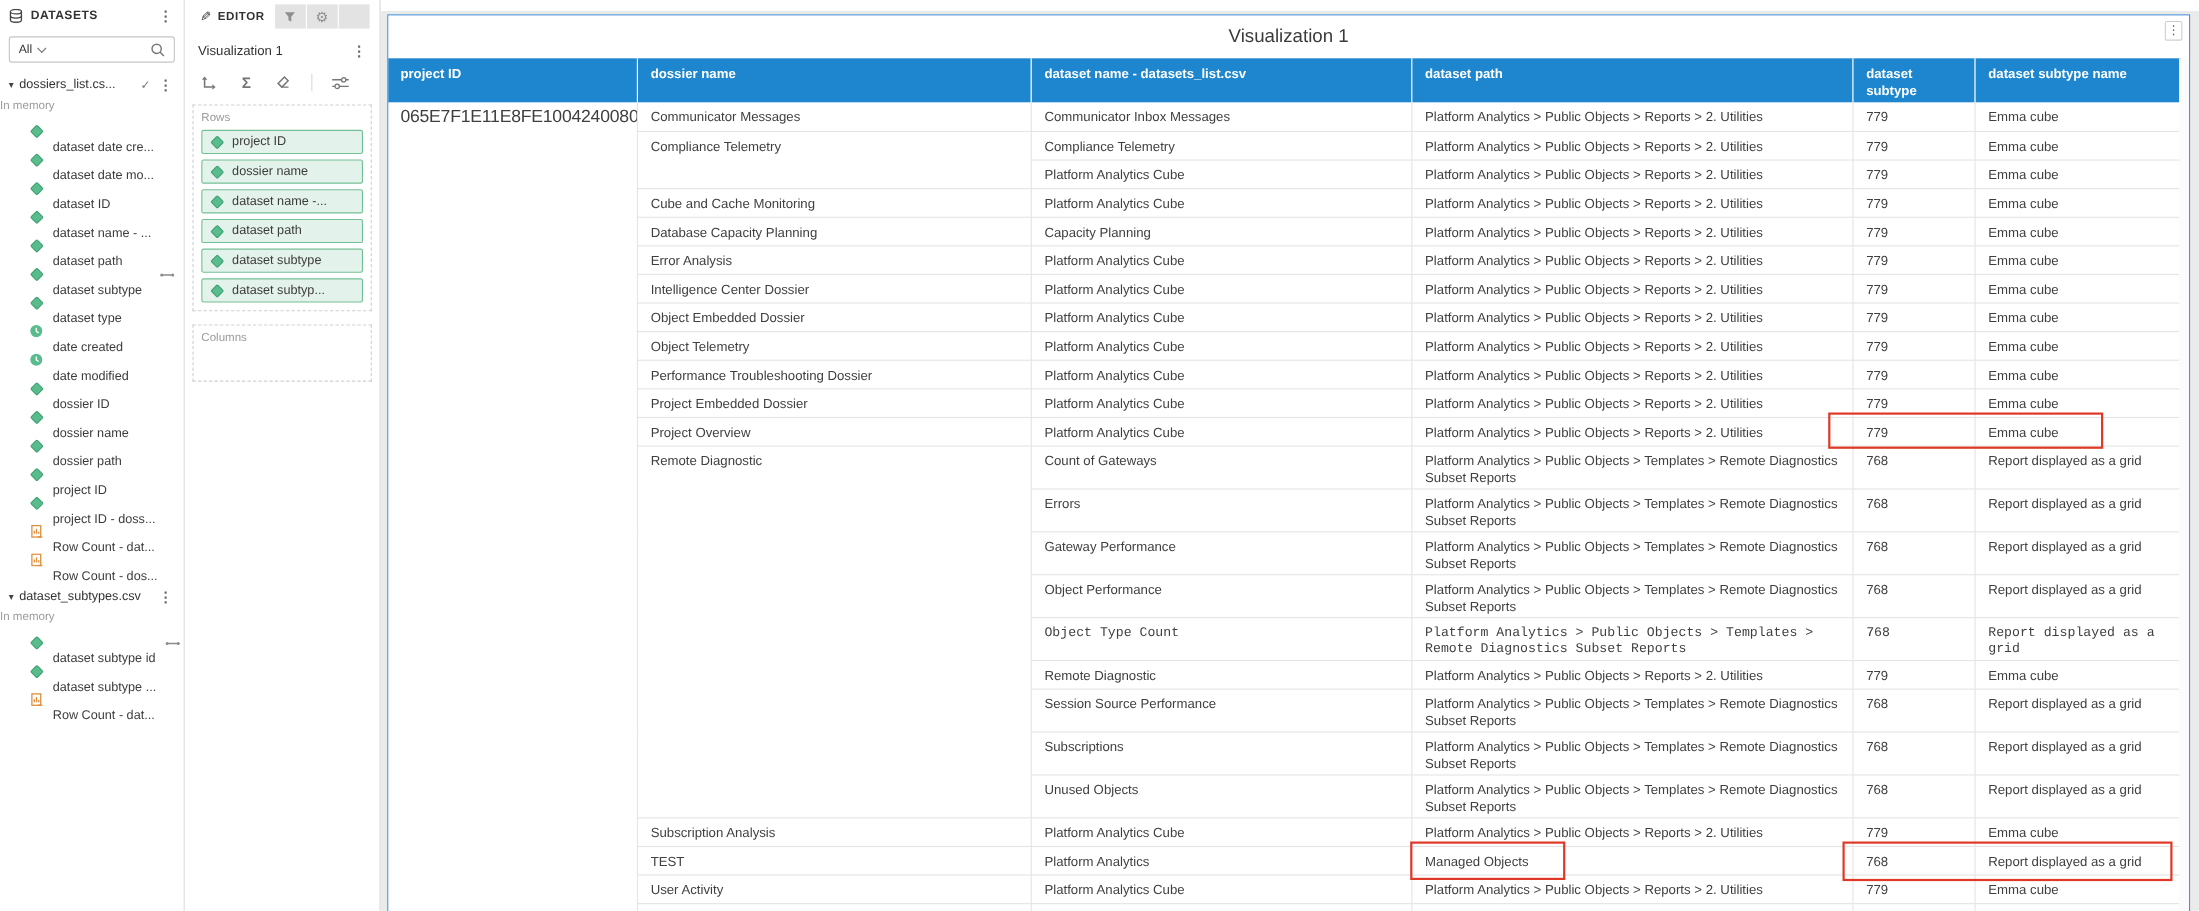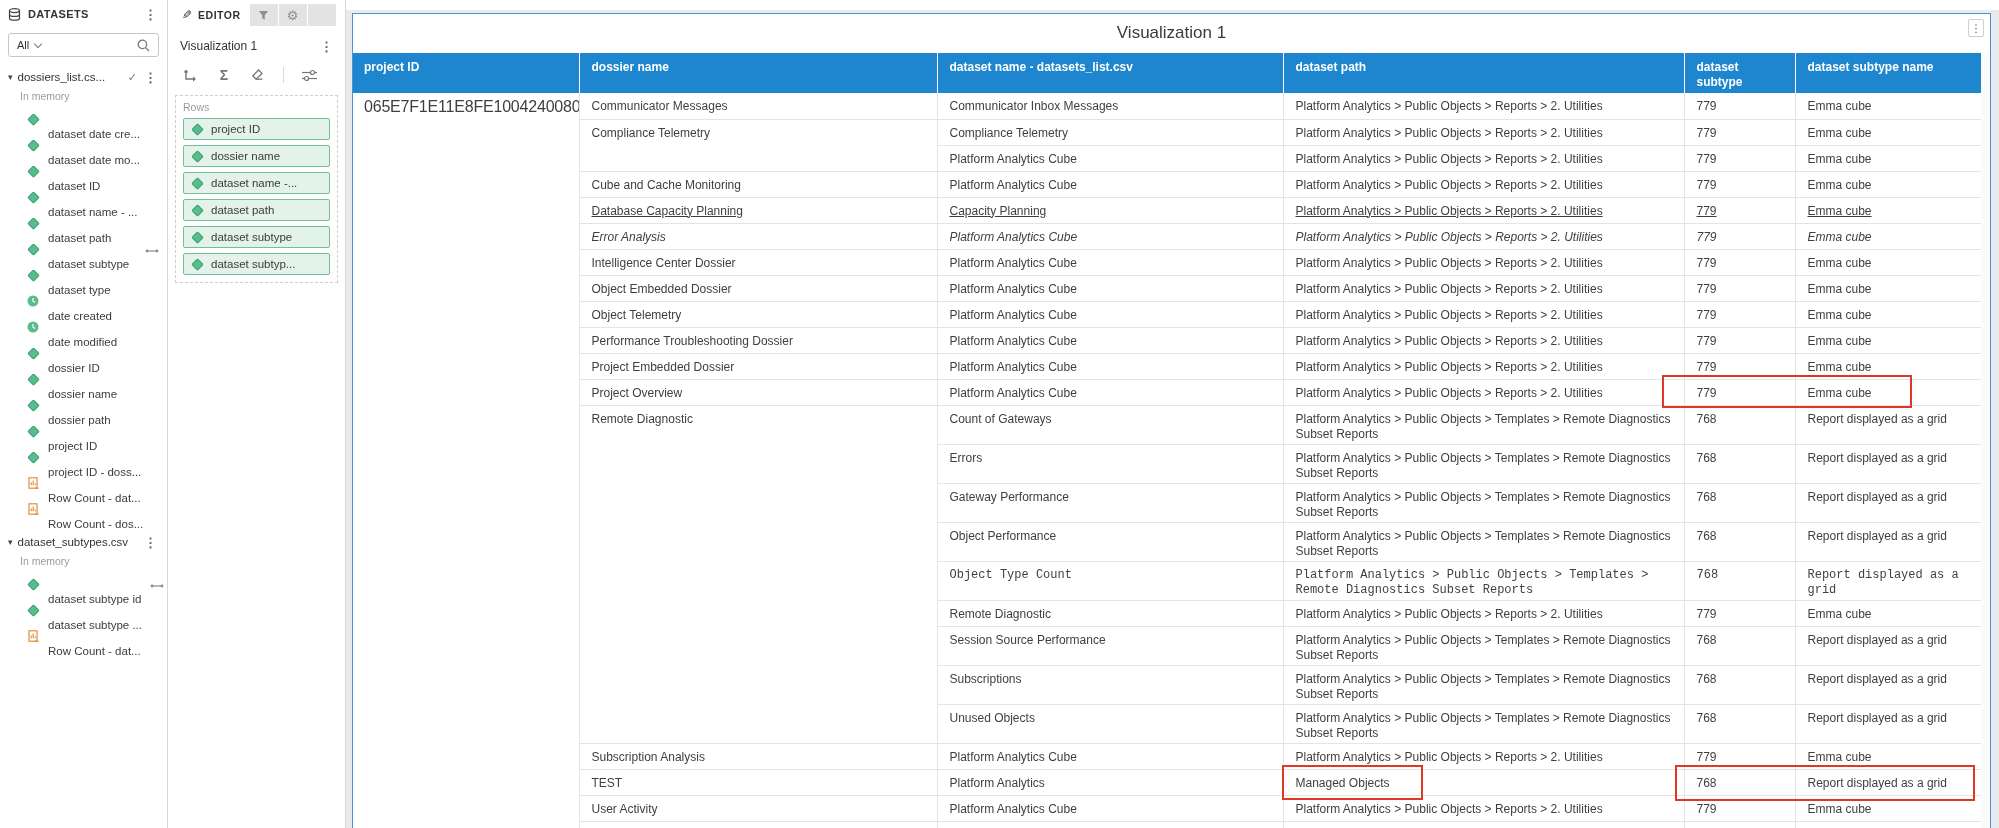--- a/index.html
+++ b/index.html
@@ -16,21 +16,21 @@
                 border:1px solid #c6c6c6; border-radius:3px; padding:0 8px; gap:6px; background:#fff; }
   .search-label { font-size:11px; color:#333; }
   .chev { width:6px; height:6px; border-right:1.4px solid #777; border-bottom:1.4px solid #777;
           transform:rotate(45deg); margin-top:-3px; }
   .spacer { flex:1; }
   .grp-header { display:flex; align-items:center; gap:5px; padding:0 8px 0 8px; height:22px; margin-top:9px; }
   .grp-name { font-size:11.5px; color:#333; white-space:nowrap; }
   .expander { font-size:9px; color:#444; }
   .check { color:#777; font-size:11px; margin-left:auto; }
   .grp-kebab-right { margin-left:auto; }
-  .in-memory { font-size:10.5px; color:#9b9b9b; height:18px; line-height:16px;margin-left:20px; }
+  .in-memory { font-size:10.5px; color:#9b9b9b; height:18px; line-height:16px; }
   .field { display:flex; align-items:center; gap:9px; height:26px; padding-left:27px; padding-right:8px; }
   .field-label { font-size:11.5px; color:#3c3c3c; white-space:nowrap;margin-top:29px; }
   .field .icon12 { width:12px; height:12px; flex:none; display:flex; align-items:center; justify-content:center; }
   .dmd { width:9px; height:9px; background:#5abc8d; border:1px solid #3da273; border-radius:1.5px; transform:rotate(45deg); }
   .link-ic { margin-left:auto; }
 
   
   .editor { position:absolute; left:168px; top:0; width:178px; height:828px;
             background:#fff; border-right:1px solid #d8d8d8; }
   .tabbar { display:flex; align-items:flex-end; height:26px; padding-left:5px; }
@@ -351,20 +351,23 @@
           <span class="pill-label">dataset subtype</span>
         </div>
         <div class="pill">
           <span class="icon12">
             <span class="dmd"></span>
           </span>
           <span class="pill-label">dataset subtyp...</span>
         </div>
       </div>
   </div>
+  <div class="zone zone-cols">
+    <div class="zone-label">Columns</div>
+  </div>
 </div>
 
 <div class="canvas">
   <div class="card" id="viz-card">
     <div class="card-title">Visualization 1</div>
     <div class="card-menu">⋮</div>
     <table class="grid">
       <colgroup>
         <col style="width:227px">
           <col style="width:358px">
@@ -405,28 +408,28 @@
             <td>779</td>
             <td>Emma cube</td>
           </tr>
           <tr style="height: 26px;">
             <td rowspan="1">Cube and Cache Monitoring</td>
             <td>Platform Analytics Cube</td>
             <td>Platform Analytics &gt; Public Objects &gt; Reports &gt; 2. Utilities</td>
             <td>779</td>
             <td>Emma cube</td>
           </tr>
-          <tr style="height: 26px; text-decoration: underline;">
+          <tr style="height: 26px;">
             <td rowspan="1">Database Capacity Planning</td>
             <td>Capacity Planning</td>
             <td>Platform Analytics &gt; Public Objects &gt; Reports &gt; 2. Utilities</td>
             <td>779</td>
             <td>Emma cube</td>
           </tr>
-          <tr style="height: 26px; font-style: italic;">
+          <tr style="height: 26px;">
             <td rowspan="1">Error Analysis</td>
             <td>Platform Analytics Cube</td>
             <td>Platform Analytics &gt; Public Objects &gt; Reports &gt; 2. Utilities</td>
             <td>779</td>
             <td>Emma cube</td>
           </tr>
           <tr style="height: 26px;">
             <td rowspan="1">Intelligence Center Dossier</td>
             <td>Platform Analytics Cube</td>
             <td>Platform Analytics &gt; Public Objects &gt; Reports &gt; 2. Utilities</td>

